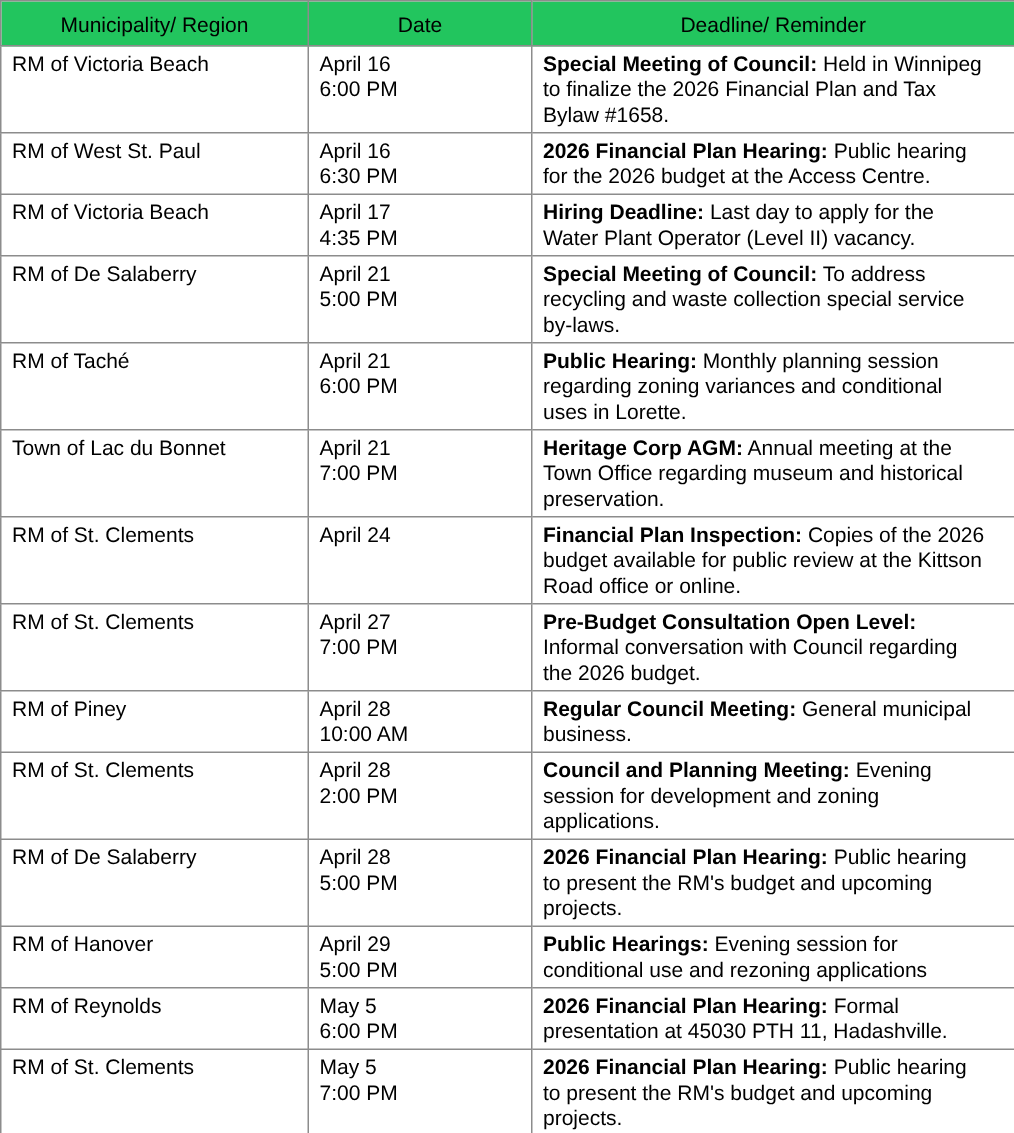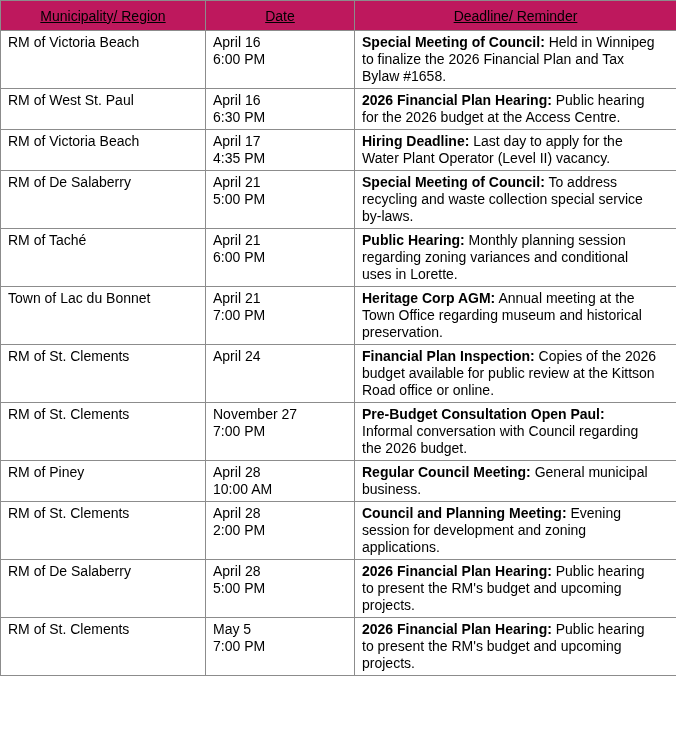--- a/index.html
+++ b/index.html
@@ -19,28 +19,27 @@
     width: 675px;
     border-collapse: collapse;
     table-layout: fixed;
     margin: 0;
   }
   table.deadlines col.c-muni  { width: 205px; }
   table.deadlines col.c-date  { width: 149px; }
   table.deadlines col.c-dead  { width: 322px; }
 
   table.deadlines th {
-    background: #be185d;
+    background: #22c55e;
     border: 1px solid #8c8c8c;
     font-weight: normal;
     text-align: center;
     vertical-align: middle;
     padding: 6px 4px 5px 4px;
     height: 18px;
-    text-decoration: underline;
   }
   table.deadlines td {
     border: 1px solid #8c8c8c;
     vertical-align: top;
     padding: 3px 19px 3px 7px;
   }
   td.deadline-cell .lead {
     font-weight: bold;
   }
   .date-line { white-space: nowrap; }
@@ -142,25 +141,25 @@
     </td>
     <td class="deadline-cell">
       <span class="lead">Financial Plan Inspection:</span>
       <span>Copies of the 2026 budget available for public review at the Kittson Road office or online.</span>
     </td>
   </tr>
 
   <tr>
     <td class="muni-cell"><span>RM of St. Clements</span></td>
     <td class="date-cell">
-      <div class="date-line">November 27</div>
+      <div class="date-line">April 27</div>
       <div class="date-line">7:00 PM</div>
     </td>
     <td class="deadline-cell">
-      <span class="lead">Pre-Budget Consultation Open Paul:</span>
+      <span class="lead">Pre-Budget Consultation Open Level:</span>
       <span>Informal conversation with Council regarding the 2026 budget.</span>
     </td>
   </tr>
 
   <tr>
     <td class="muni-cell"><span>RM of Piney</span></td>
     <td class="date-cell">
       <div class="date-line">April 28</div>
       <div class="date-line">10:00 AM</div>
     </td>
@@ -187,21 +186,43 @@
     <td class="date-cell">
       <div class="date-line">April 28</div>
       <div class="date-line">5:00 PM</div>
     </td>
     <td class="deadline-cell">
       <span class="lead">2026 Financial Plan Hearing:</span>
       <span>Public hearing to present the RM's budget and upcoming projects.</span>
     </td>
   </tr>
 
-
+  <tr>
+    <td class="muni-cell"><span>RM of Hanover</span></td>
+    <td class="date-cell">
+      <div class="date-line">April 29</div>
+      <div class="date-line">5:00 PM</div>
+    </td>
+    <td class="deadline-cell">
+      <span class="lead">Public Hearings:</span>
+      <span>Evening session for conditional use and rezoning applications</span>
+    </td>
+  </tr>
+
+  <tr>
+    <td class="muni-cell"><span>RM of Reynolds</span></td>
+    <td class="date-cell">
+      <div class="date-line">May 5</div>
+      <div class="date-line">6:00 PM</div>
+    </td>
+    <td class="deadline-cell">
+      <span class="lead">2026 Financial Plan Hearing:</span>
+      <span>Formal presentation at 45030 PTH 11, Hadashville.</span>
+    </td>
+  </tr>
 
   <tr>
     <td class="muni-cell"><span>RM of St. Clements</span></td>
     <td class="date-cell">
       <div class="date-line">May 5</div>
       <div class="date-line">7:00 PM</div>
     </td>
     <td class="deadline-cell">
       <span class="lead">2026 Financial Plan Hearing:</span>
       <span>Public hearing to present the RM's budget and upcoming projects.</span>

